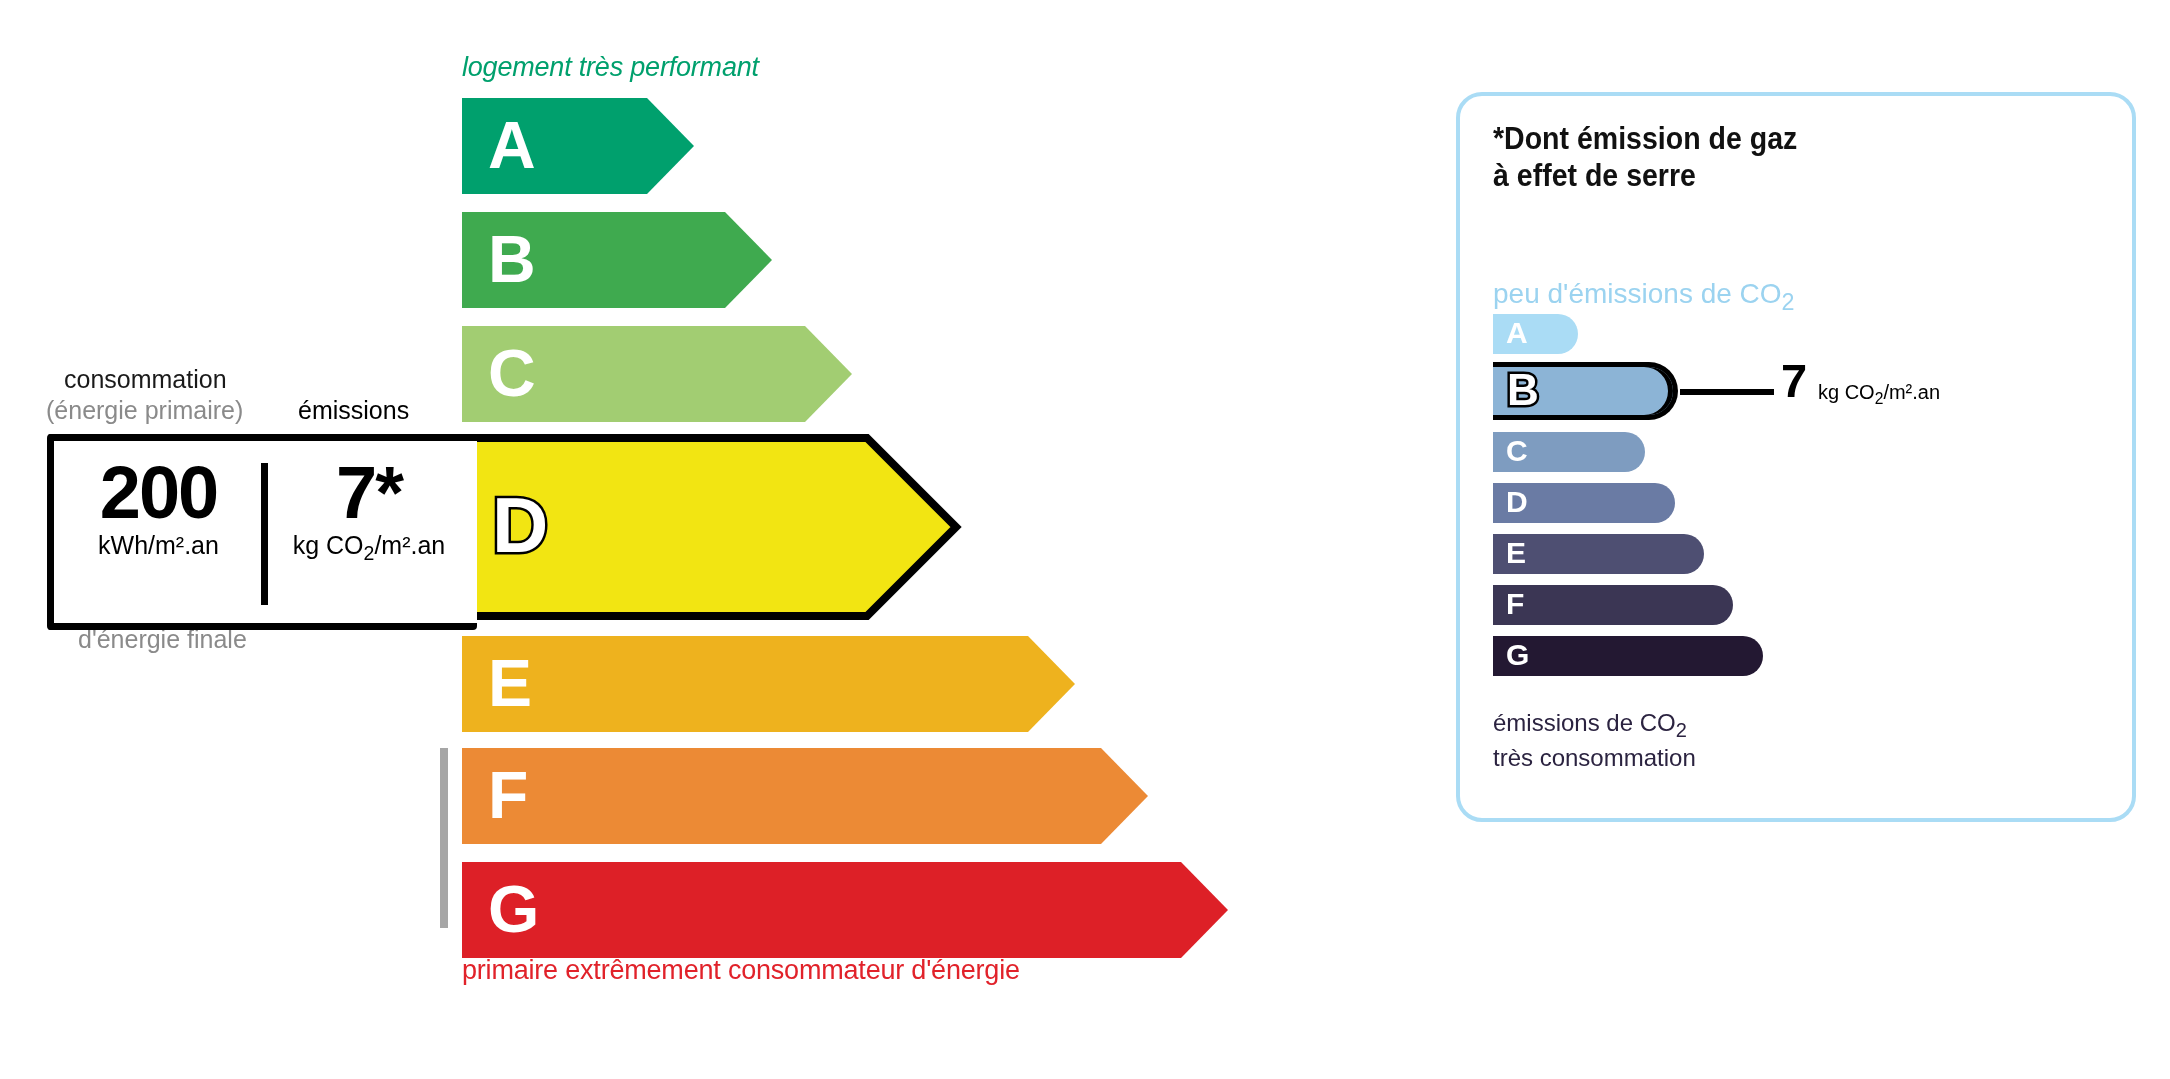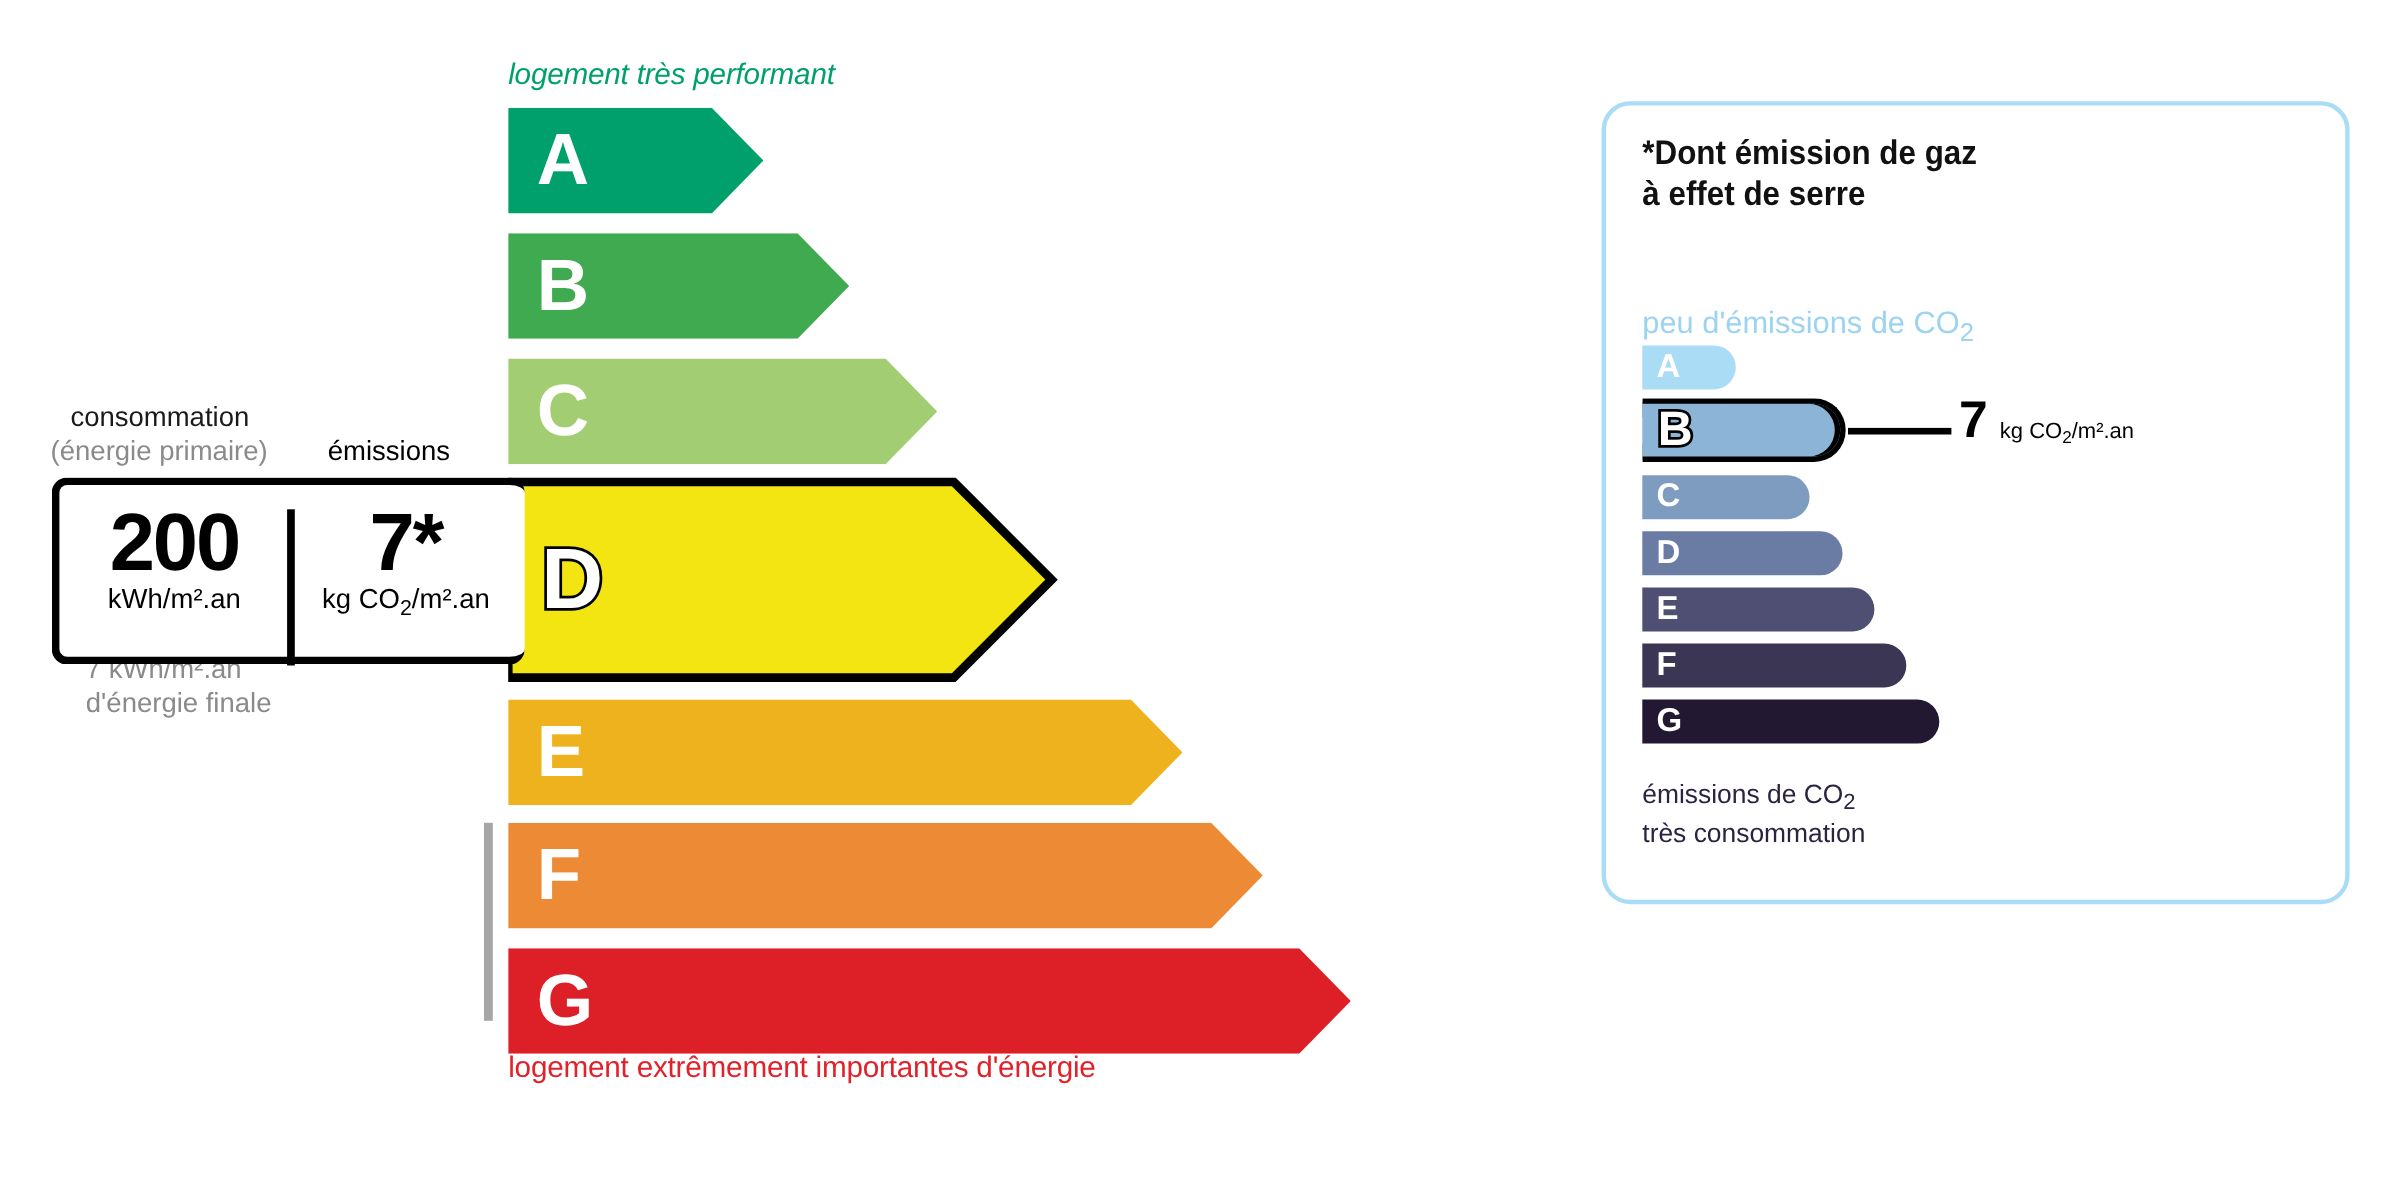--- a/index.html
+++ b/index.html
@@ -61,23 +61,23 @@
     -webkit-text-stroke: 5px #000;
     paint-order: stroke fill;
     font-size: 78px;
     left: 30px;
   }
 
   
   #value-box {
     position: absolute;
     left: 47px; top: 434px;
-    width: 430px; height: 170px;
+    width: 430px; height: 196px;
     border: 7px solid #000;
-    border-radius: 14px;
+    border-radius: 4px;
     border-right: none;
     background: #fff;
     z-index: 5;
   }
   #value-box .divider {
     position: absolute;
     left: 207px; top: 22px;
     width: 7px; height: 142px;
     background: #000;
   }
@@ -290,21 +290,21 @@
 
   <div class="arrow-row" id="row-G" style="top:862px; width:766px;">
     <div class="arrow">
       <svg viewBox="0 0 766 96" preserveAspectRatio="none">
         <polygon points="0,0 719,0 766,48 719,96 0,96" fill="#dd2027"></polygon>
       </svg>
     </div>
     <span class="arrow-letter">G</span>
   </div>
 
-  <div class="bottom-caption">logement extrêmement importantes d'énergie</div>
+  <div class="bottom-caption">primaire extrêmement consommateur d'énergie</div>
 
   <div id="passoire-bar"></div>
 
   <div class="label-above" id="lbl-consommation">consommation</div>
   <div class="label-above" id="lbl-energie-primaire">(énergie primaire)</div>
   <div class="label-above" id="lbl-emissions">émissions</div>
 
   <div id="value-box">
     <div class="divider"></div>
 

